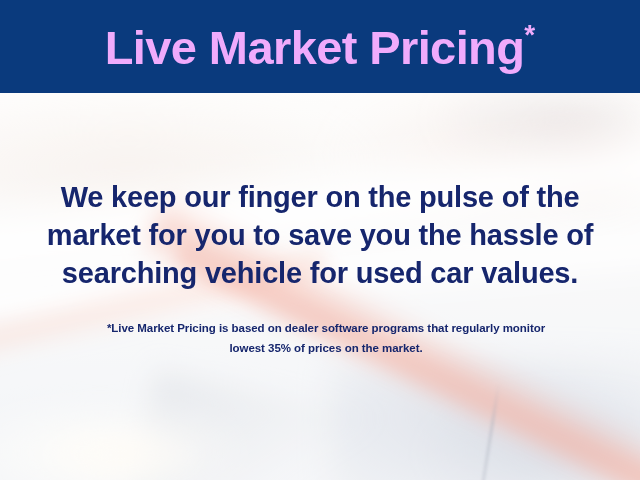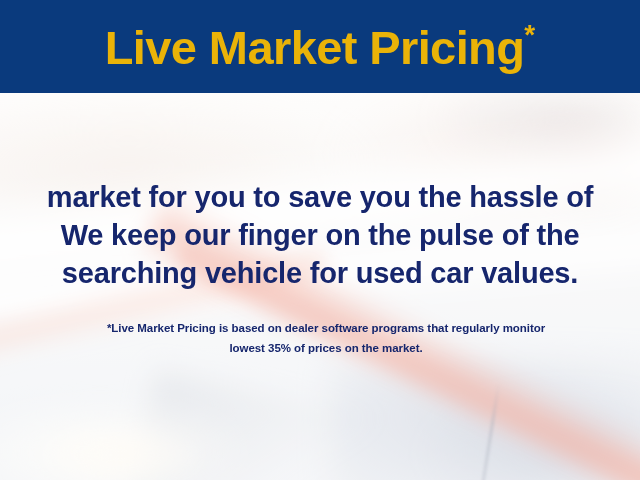--- a/index.html
+++ b/index.html
@@ -183,21 +183,21 @@
     width: 640px;
     height: 93px;
     background: #0a3a7d;
     display: flex;
     align-items: center;
     justify-content: center;
     z-index: 5;
   }
 
   .banner-title {
-    color: #eab308;
+    color: #f0abfc;
     font-size: 47px;
     font-weight: bold;
     letter-spacing: -0.6px;
     line-height: 1;
     white-space: nowrap;
     position: relative;
     top: -1px;
   }
 
   .banner-title .star {
@@ -267,22 +267,22 @@
     <div class="wash"></div>
   </div>
 
   <div class="banner">
     <div class="banner-title">
       <span>Live Market Pricing</span><span class="star">*</span>
     </div>
   </div>
 
   <div class="headline">
+    <div>We keep our finger on the pulse of the</div>
     <div>market for you to save you the hassle of</div>
-    <div>We keep our finger on the pulse of the</div>
     <div>searching vehicle for used car values.</div>
   </div>
 
   <div class="fineprint">
     <div>*Live Market Pricing is based on dealer software programs that regularly monitor</div>
     <div>lowest 35% of prices on the market.</div>
   </div>
 
 </div>
 

